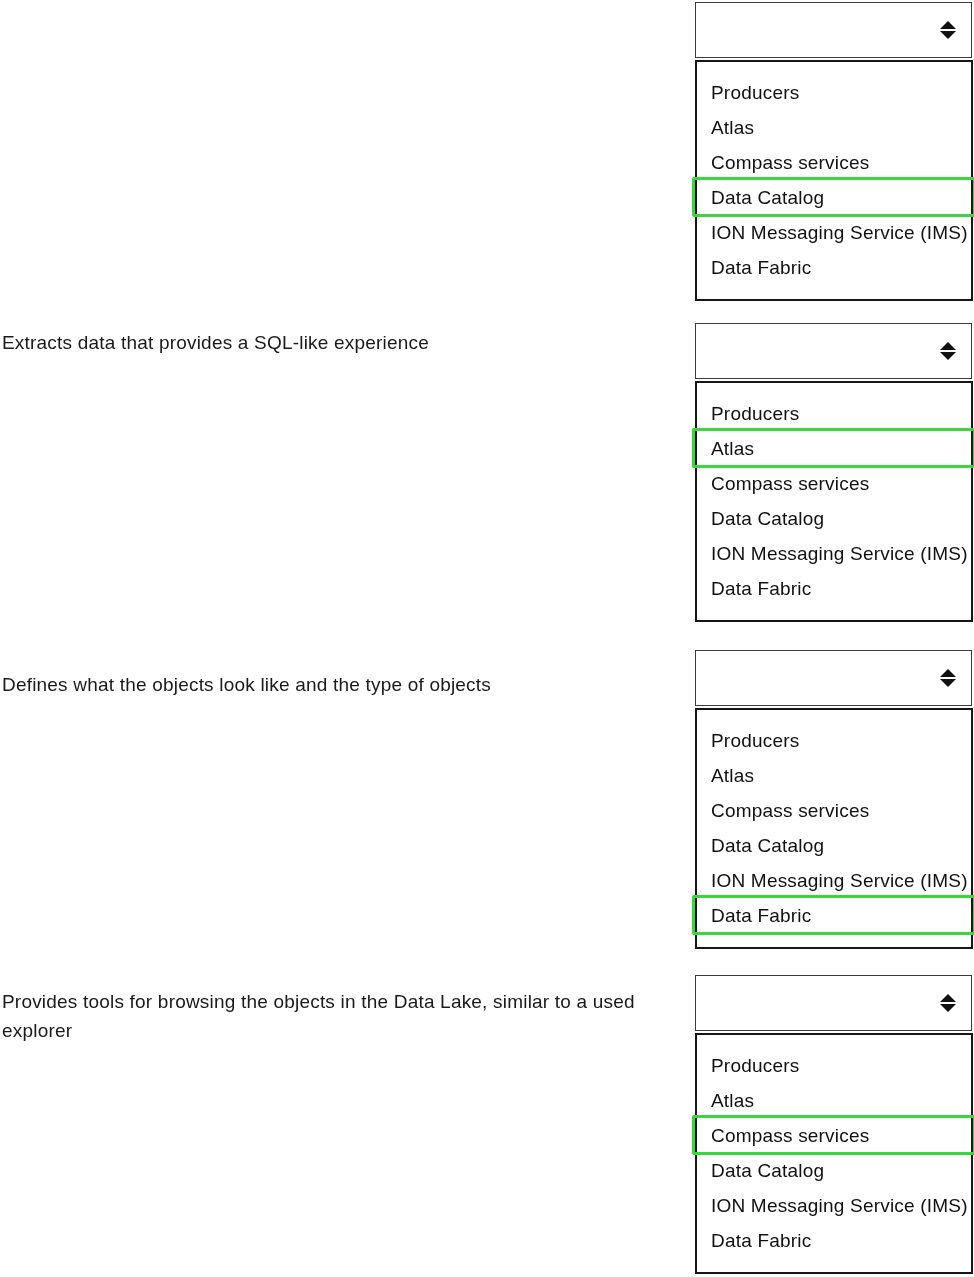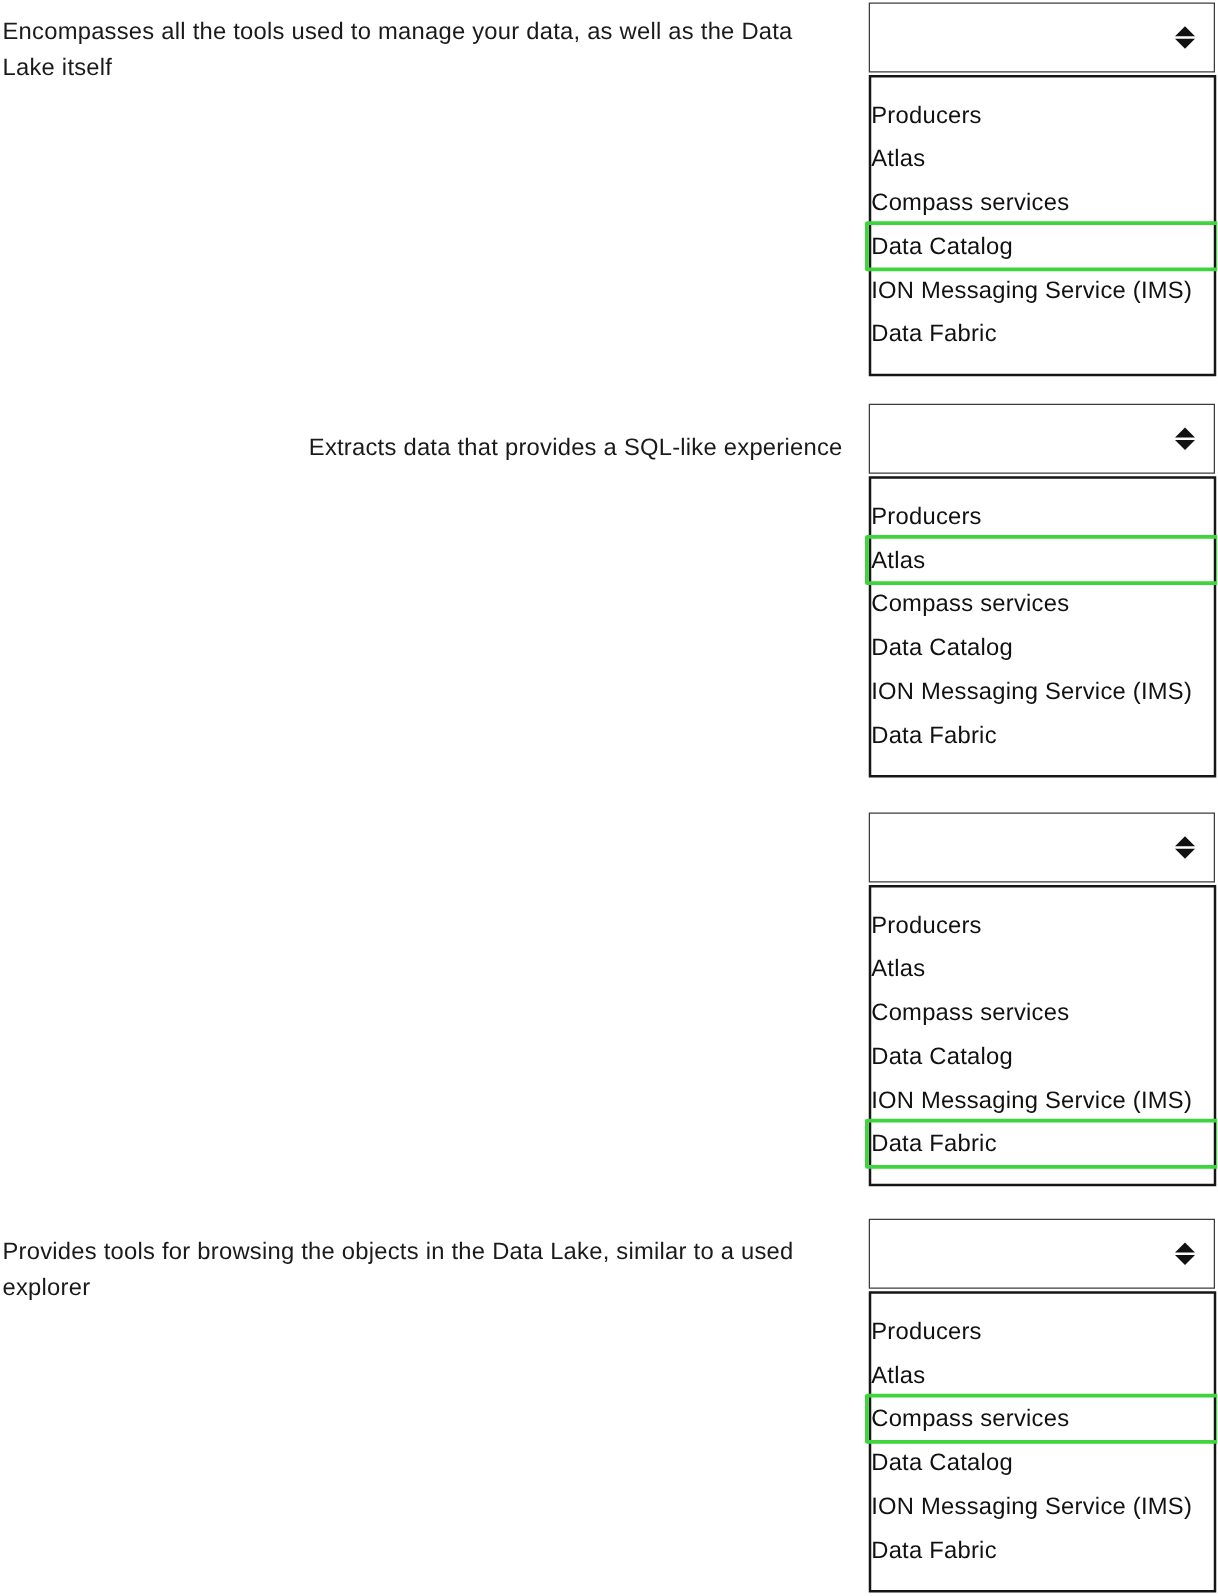--- a/index.html
+++ b/index.html
@@ -19,21 +19,21 @@
   .question {
     position: absolute;
     left: 2px;
     width: 672px;
     font-size: 19px;
     line-height: 29px;
     color: #1a1a1a;
     letter-spacing: 0.2px;
   }
   .q1 { top: 11px; }
-  .q2 { top: 344px; text-align: right; }
+  .q2 { top: 328px; }
   .q3 { top: 670px; }
   .q4 { top: 987px; }
 
   .dd-group {
     position: absolute;
     left: 695px;
     width: 278px;
   }
   .g1 { top: 2px; }
   .g2 { top: 323px; }
@@ -80,20 +80,21 @@
     height: 241px;
     border: 2px solid #161616;
     background: #ffffff;
     padding-top: 13px;
   }
   .opt {
     position: relative;
     box-sizing: border-box;
     height: 35px;
     line-height: 35px;
+    padding-left: 14px;
     font-size: 19px;
     letter-spacing: 0.2px;
     color: #111111;
     white-space: nowrap;
     cursor: pointer;
   }
   .opt.highlighted::after {
     content: "";
     position: absolute;
     left: -5px;
@@ -103,22 +104,22 @@
     border: 3px solid #3dd43d;
     border-radius: 2px;
     pointer-events: none;
   }
 </style>
 </head>
 <body>
 
 <div id="page">
 
-  <div class="question q1">Encompasses all the tools used to manage your data, as well as the Data Lake itself</div>
   <div class="question q2">Extracts data that provides a SQL-like experience</div>
+  <div class="question q3">Defines what the objects look like and the type of objects</div>
   <div class="question q4">Provides tools for browsing the objects in the Data Lake, similar to a used explorer</div>
 
   <div class="dd-group g1">
     <div class="dd-select">
       <span class="dd-arrows">
           <span class="tri-up"></span>
           <span class="tri-down"></span>
         </span>
     </div>
     <div class="dd-list">

